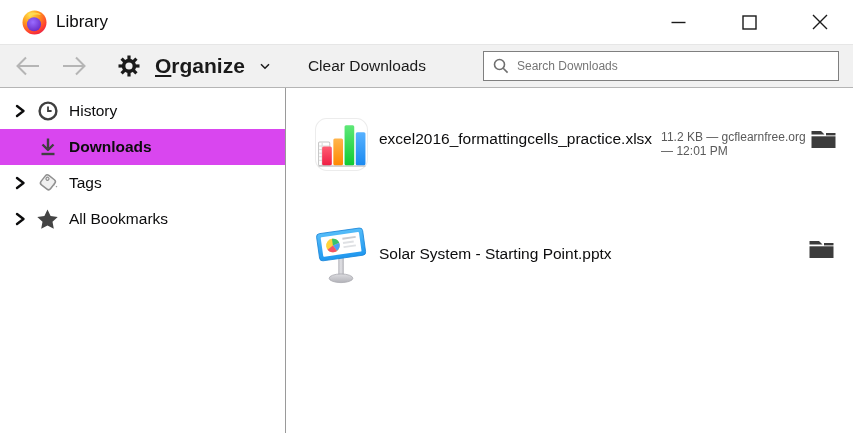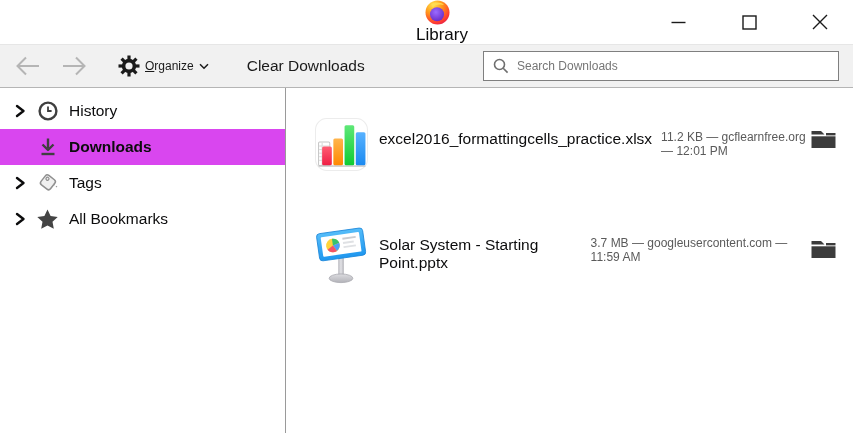--- a/index.html
+++ b/index.html
@@ -12,21 +12,20 @@
   }
 
   
   .titlebar {
     height: 44px;
     display: flex;
     align-items: center;
     padding-left: 22px;
     background: #ffffff;
     position: relative;
-    flex-direction: column;
   }
   .titlebar .app-title {
     font-size: 17px;
     margin-left: 9px;
     color: #0c0c0d;
   }
   .win-controls {
     position: absolute;
     top: 0;
     right: 13px;
@@ -64,23 +63,24 @@
     justify-content: center;
   }
   .nav-btn.back { margin-right: 20px; }
   .nav-btn.fwd  { margin-right: 30px; }
   .organize-btn {
     border: none;
     background: transparent;
     display: flex;
     align-items: center;
     font-family: inherit;
-    font-size: 12px;
+    font-size: 21px;
     color: #1a1a1a;
-    gap: 5px;
+    gap: 15px;
+    font-weight: bold;
   }
   .organize-btn .accesskey { text-decoration: underline; }
   .clear-btn {
     border: none;
     background: transparent;
     font-family: inherit;
     font-size: 15.5px;
     color: #1a1a1a;
     margin-left: 38px;
   }
@@ -441,21 +441,20 @@
             <path d="M17 20.7 L23.4 19 A6.6 6.6 0 0 1 20.1 26.4 Z" fill="#4d9ff7"></path>
             <path d="M17 20.7 L20.1 26.4 A6.6 6.6 0 0 1 11.3 24 Z" fill="#f25268"></path>
             <rect x="27" y="14.5" width="13" height="1.9" fill="#c9ccd1"></rect>
             <rect x="27" y="18.6" width="10.5" height="1.9" fill="#dfe1e4"></rect>
             <rect x="27" y="22.7" width="12" height="1.9" fill="#dfe1e4"></rect>
           </g>
         </svg>
       </span>
       <span class="dl-texts">
         <span class="dl-title">Solar System - Starting Point.pptx</span>
-        <span class="dl-details">3.7 MB — googleusercontent.com — 11:59 AM</span>
       </span>
       <button class="dl-folder-btn">
         <span style="display:flex;">
           <svg width="27" height="21" viewBox="0 0 27 21">
             <path d="M1.5 2 H11 L14.5 5.6 H1.5 Z" fill="#3c3c3c"></path>
             <path d="M16 4 H25.5 V6.4 H16 Z" fill="#3c3c3c"></path>
             <path d="M1.5 7.3 H25.5 V19 H1.5 Z" fill="#3c3c3c"></path>
           </svg>
         </span>
       </button>

